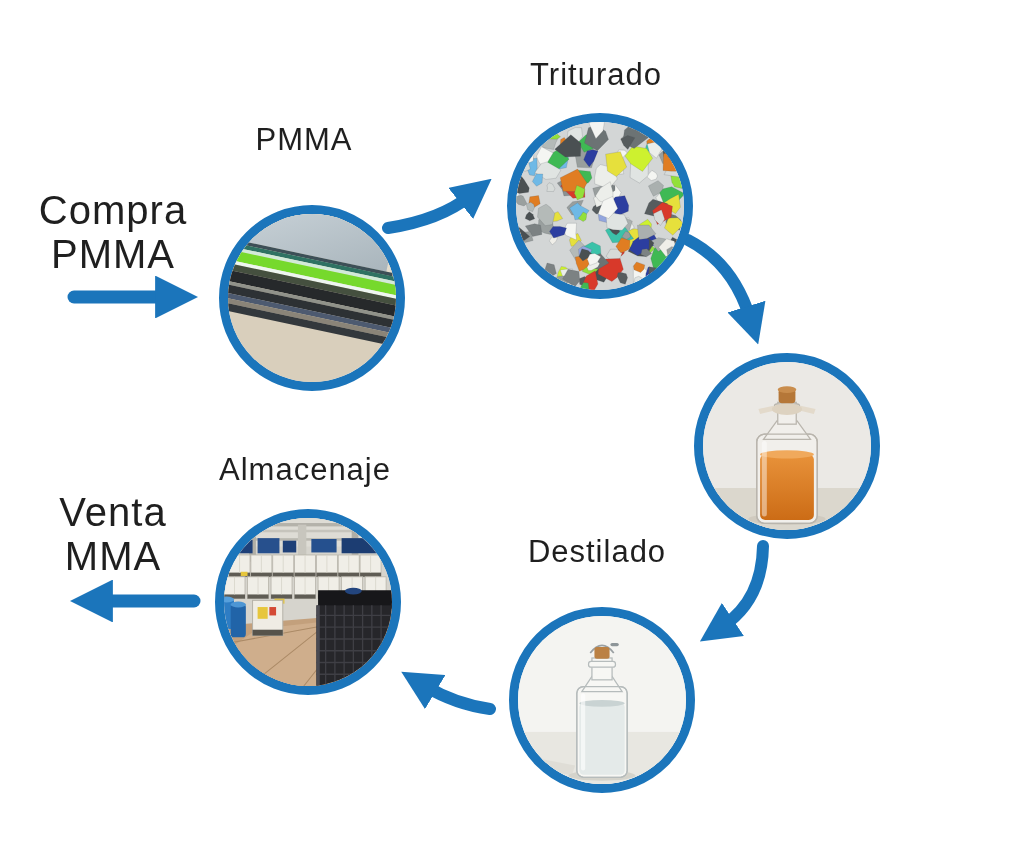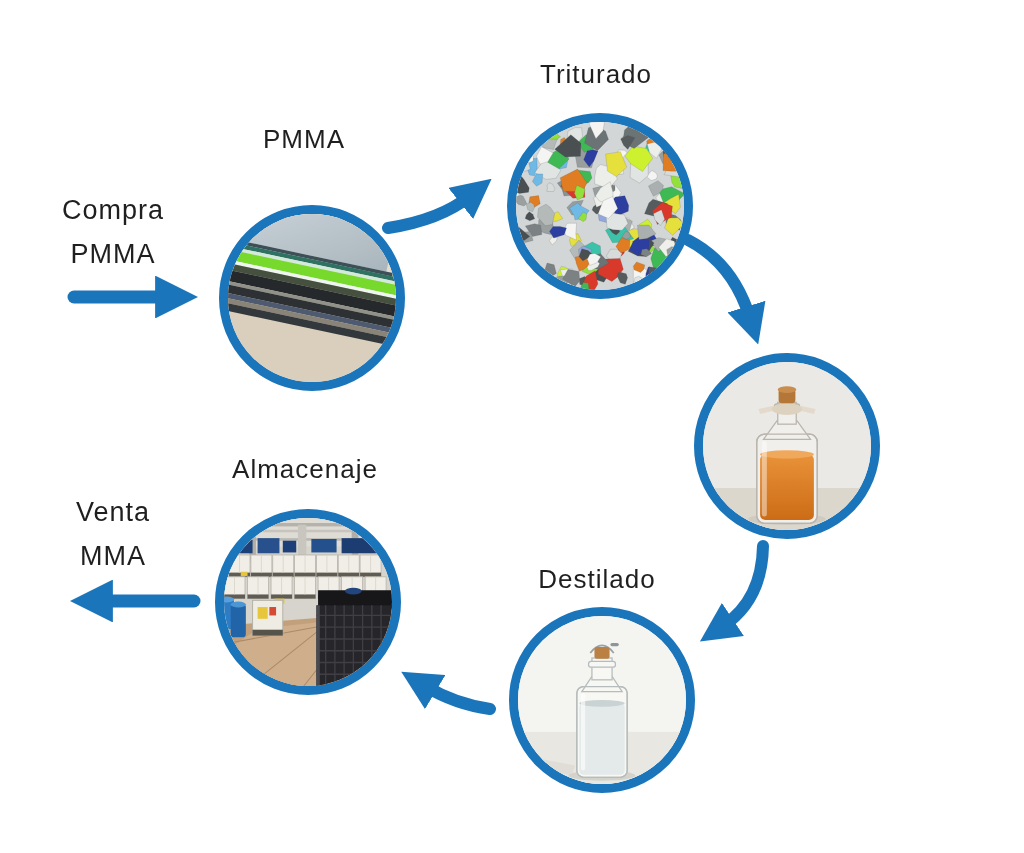--- a/index.html
+++ b/index.html
@@ -4,24 +4,24 @@
 <style>
   :root { --accent:#1b75bb; --ink:#1f1f1f; }
   html,body { margin:0; padding:0; background:#ffffff; }
   .stage {
     position:relative; width:1024px; height:853px; background:#ffffff;
     overflow:hidden; font-family:"Liberation Sans", sans-serif; color:var(--ink);
   }
   .arrows { position:absolute; inset:0; pointer-events:none; }
   .label {
     position:absolute; transform:translateX(-50%);
-    text-align:center; font-size:26px; line-height:39px; letter-spacing:1px;
+    text-align:center; font-size:31px; line-height:39px; letter-spacing:1px;
     white-space:nowrap; color:var(--ink);
   }
-  .label.big { font-size:27px; line-height:44px; }
+  .label.big { font-size:40px; line-height:44px; }
   .node {
     position:absolute; width:168px; height:168px; border-radius:50%;
     border:9px solid var(--accent); overflow:hidden; background:#eee;
   }
   .node svg { display:block; width:100%; height:100%; }
 </style>
 </head>
 <body>
 
 <div class="stage">
@@ -45,21 +45,21 @@
     <div>PMMA</div>
   </div>
 
   <div class="label" style="left:304px; top:120px;">
     <div>PMMA</div>
   </div>
 
   <div class="label" style="left:596px; top:55px;">Triturado</div>
 
 
-  <div class="label" style="left:597px; top:532px;margin-top:28px;">Destilado</div>
+  <div class="label" style="left:597px; top:532px;">Destilado</div>
 
   <div class="label big" style="left:113px; top:490px;">
     <div>Venta</div>
     <div>MMA</div>
   </div>
 
   <div class="label" style="left:305px; top:450px;">Almacenaje</div>
 
   <div class="node" style="left:219px; top:205px;">
     <svg viewBox="0 0 200 200">

